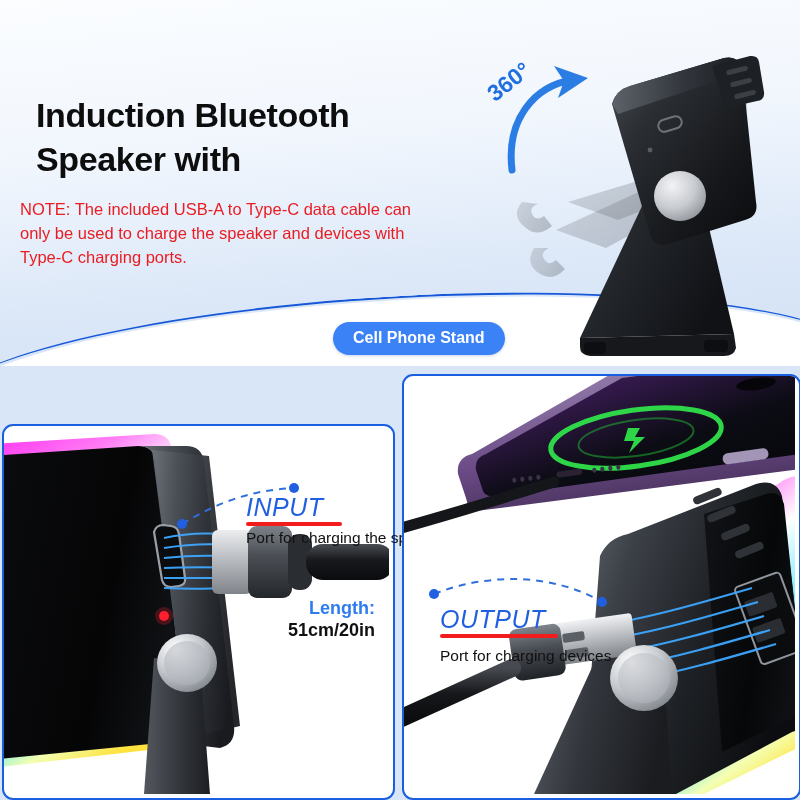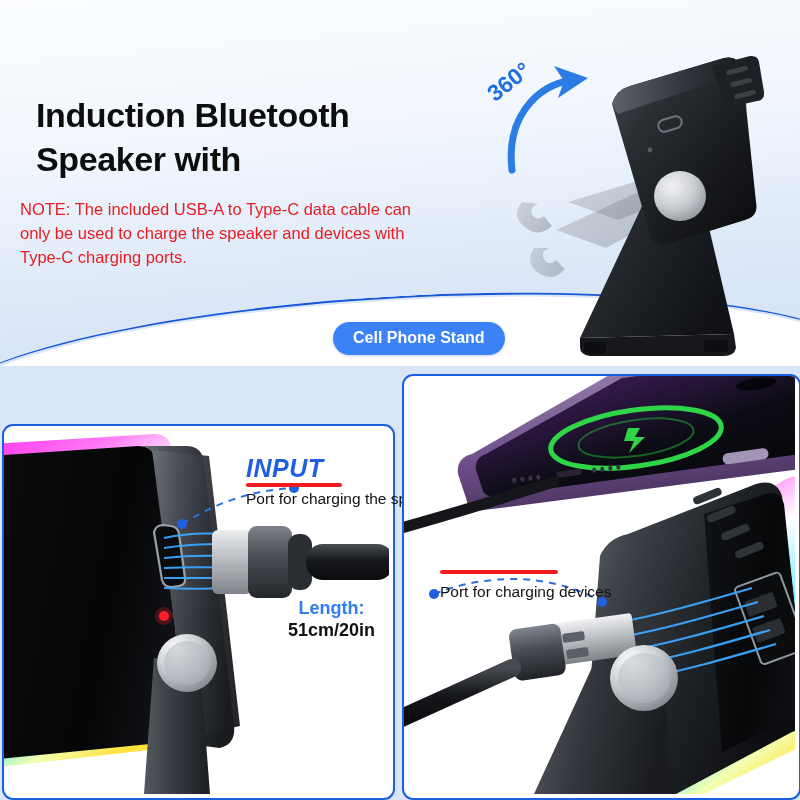--- a/index.html
+++ b/index.html
@@ -58,30 +58,30 @@
 
   
   .panel{
     position:absolute;background:#fff;border:2px solid #1a5fe0;border-radius:11px;
     overflow:hidden;
   }
   #panel-left{left:2px;top:424px;width:389px;height:372px;}
   #panel-right{left:402px;top:374px;width:395px;height:422px;}
 
   .cap-main{
-    font-weight:bold;font-style:italic;color:#1f5fe0;font-size:25px;
-    letter-spacing:.5px;line-height:1;white-space:nowrap;
+    font-weight:normal;font-style:italic;color:#1f5fe0;font-size:25px;
+    letter-spacing:.5px;line-height:1;white-space:nowrap;margin-top:39px;
   }
   .cap-rule{height:4px;background:#f21c1c;border-radius:2px;}
   .cap-sub{font-size:15.5px;color:#111;white-space:nowrap;line-height:1.15;}
 
   #cap-input{position:absolute;left:246px;top:456px;}
   #cap-output{position:absolute;left:440px;top:568px;}
 
-  #len{position:absolute;left:288px;top:598px;text-align:center;line-height:1.2;}
+  #len{position:absolute;left:288px;top:598px;text-align:right;line-height:1.2;}
   #len .l1{font-size:18px;font-weight:bold;color:#2f7bf0;}
   #len .l2{font-size:18px;font-weight:bold;color:#111;}
 
   svg{display:block;}
 </style>
 </head>
 <body>
 
 <div id="page">
 
@@ -405,17 +405,18 @@
 
       <g>
         <path d="M30 218 C 86 196 150 198 198 226" fill="none" stroke="#2f6fdd" stroke-width="2" stroke-dasharray="7 6"></path>
         <circle cx="30" cy="218" r="5" fill="#1f5fe0"></circle>
         <circle cx="198" cy="226" r="5" fill="#1f5fe0"></circle>
       </g>
     </svg>
   </div>
 
   <div id="cap-output">
+    <div class="cap-main">OUTPUT</div>
     <div class="cap-rule" style="width:118px;margin-top:2px;"></div>
     <div class="cap-sub" style="margin-top:9px;">Port for charging devices</div>
   </div>
 
 </div>
 
 </body></html>

